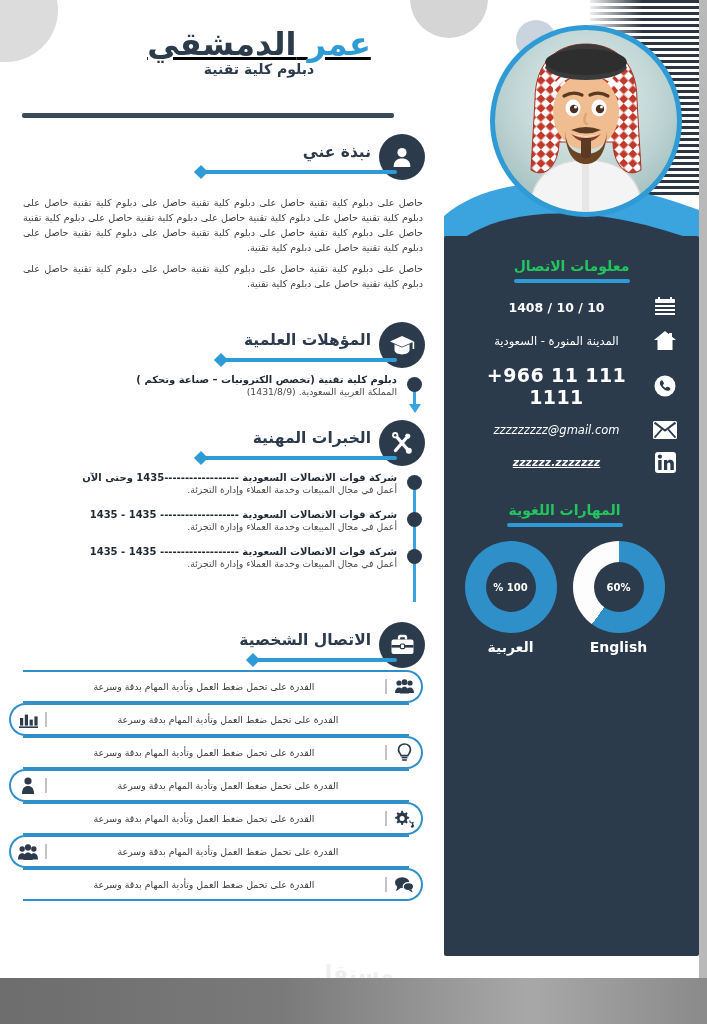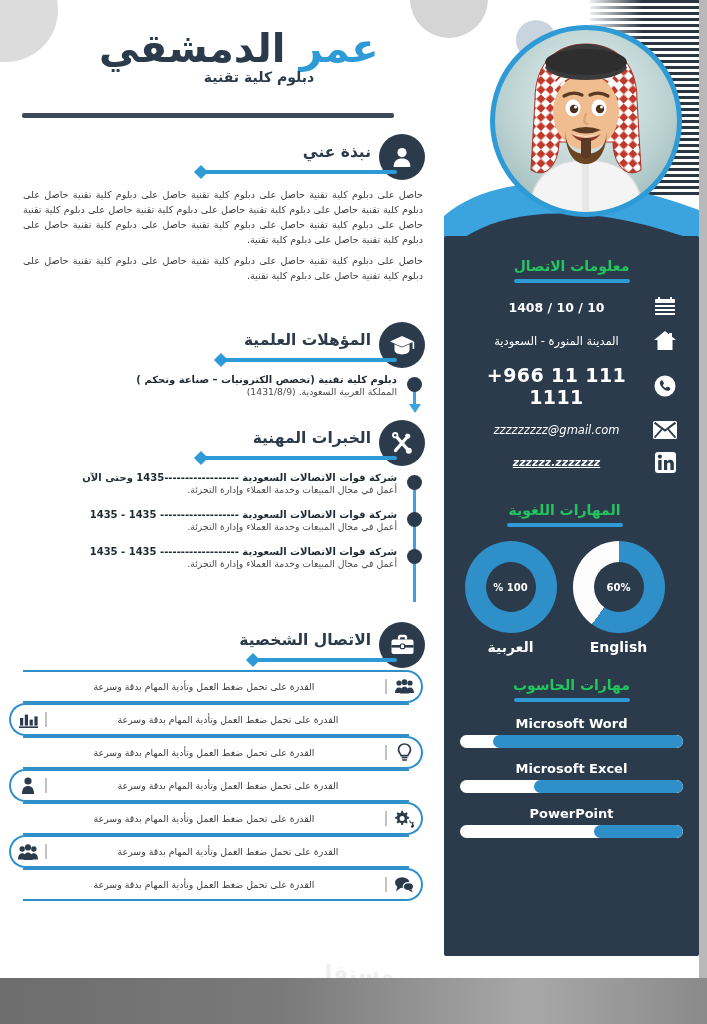--- a/index.html
+++ b/index.html
@@ -43,21 +43,21 @@
     position:absolute;right:25px;top:25px;width:192px;height:192px;border-radius:50%;
     border:5px solid #2e9bd6;overflow:hidden;
     background:radial-gradient(circle at 50% 38%,#e9f2f2 0%,#bcd3d2 55%,#8fb0ae 100%);
     box-sizing:border-box;
   }
 
   
   .left{position:absolute;left:0;top:0;width:445px;height:1024px;}
 
   .name-block{position:absolute;right:26px;top:28px;text-align:left;direction:rtl;width:320px;}
-  .name-line{font-size:40px;font-weight:bold;letter-spacing:-.5px;line-height:1;text-align:left;}
+  .name-line{font-size:32px;font-weight:bold;letter-spacing:-.5px;line-height:1;text-align:center;text-decoration:underline;}
   .n-first{color:#2e9bd6;}
   .n-last{color:#2b3b4c;}
   .name-sub{
     font-size:14px;font-weight:bold;color:#2b3b4c;text-align:center;margin-top:1px;letter-spacing:.5px;
   }
   .name-rule{position:absolute;left:22px;top:113px;width:372px;height:5px;background:#3a4a5a;border-radius:2px;}
 
   
   .sec{position:absolute;width:420px;}
   .sec-head{position:relative;height:46px;}
@@ -255,47 +255,20 @@
         </div>
         <div class="donut-box">
           <div class="donut" id="donut-1" style="background: rgb(46, 143, 201);">
             <div class="hole">100 %</div>
           </div>
           <div class="donut-lab">العربية</div>
         </div>
       </div>
     </div>
 
-    <div style="padding:22px 16px 0 16px;">
-      <div class="s-head">
-        <div class="s-title">مهارات الحاسوب</div>
-        <div class="s-rule"></div>
-      </div>
-
-      <div class="pb-item">
-        <div class="pb-lab">Microsoft Word</div>
-        <div class="pb-track">
-          <div class="pb-fill" id="pbf-0" style="width: 85%;"></div>
-        </div>
-      </div>
-
-      <div class="pb-item">
-        <div class="pb-lab">Microsoft Excel</div>
-        <div class="pb-track">
-          <div class="pb-fill" id="pbf-1" style="width: 67%;"></div>
-        </div>
-      </div>
-
-      <div class="pb-item">
-        <div class="pb-lab">PowerPoint</div>
-        <div class="pb-track">
-          <div class="pb-fill" id="pbf-2" style="width: 40%;"></div>
-        </div>
-      </div>
-    </div>
   </div>
 
   <div class="avatar-wrap">
     <svg width="182" height="182" viewBox="0 0 182 182">
       <defs>
         <clipPath id="cc">
             <circle cx="91" cy="91" r="91"></circle>
           </clipPath>
         <pattern id="shemagh" width="13" height="13" patternUnits="userSpaceOnUse" patternTransform="rotate(45)">
           <rect width="13" height="13" fill="#ffffff"></rect>
@@ -355,21 +328,21 @@
       <div class="sec-head">
         <div class="sec-badge">
           <svg width="24" height="24" viewBox="0 0 24 24">
               <circle cx="12" cy="7.6" r="4.6" fill="#fff"></circle>
               <path d="M3.6 22 C3.6 15.6 7.4 13.4 12 13.4 C16.6 13.4 20.4 15.6 20.4 22 Z" fill="#fff"></path>
             </svg>
         </div>
         <div class="sec-title">نبذة عني</div>
         <div class="sec-underline" style="width:196px;right:26px;"></div>
       </div>
-      <div style="width:400px;margin-top:8px;">
+      <div style="width:400px;margin-top:16px;">
         <p class="about-p">حاصل على دبلوم كلية تقنية حاصل   على دبلوم كلية تقنية حاصل   على دبلوم كلية تقنية حاصل على دبلوم كلية تقنية حاصل على دبلوم كلية تقنية حاصل   على دبلوم كلية تقنية حاصل على دبلوم كلية تقنية حاصل على دبلوم كلية تقنية حاصل على دبلوم كلية تقنية حاصل على دبلوم كلية تقنية حاصل   على دبلوم كلية تقنية حاصل على دبلوم كلية تقنية.</p>
         <p class="about-p">حاصل على دبلوم كلية تقنية حاصل على دبلوم كلية تقنية حاصل على دبلوم كلية تقنية حاصل على دبلوم كلية تقنية حاصل على دبلوم كلية تقنية.</p>
       </div>
     </div>
 
     <div class="sec" style="right:22px;top:322px;">
       <div class="sec-head">
         <div class="sec-badge">
           <svg width="26" height="24" viewBox="0 0 26 24">
               <path d="M13 3 L25 8.4 L13 13.8 L1 8.4 Z" fill="#fff"></path>

